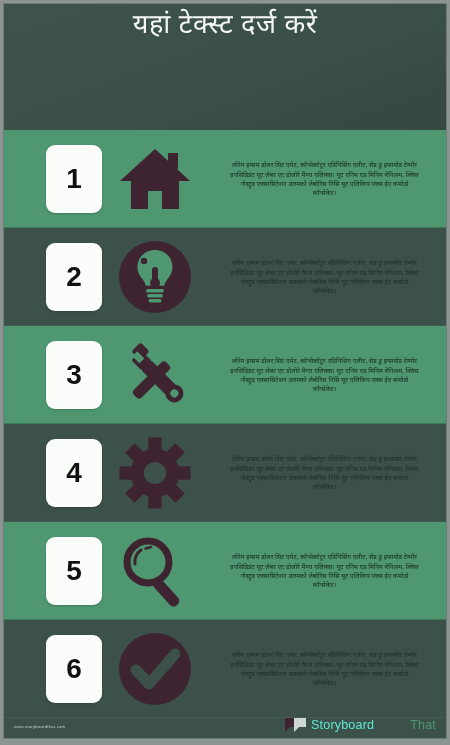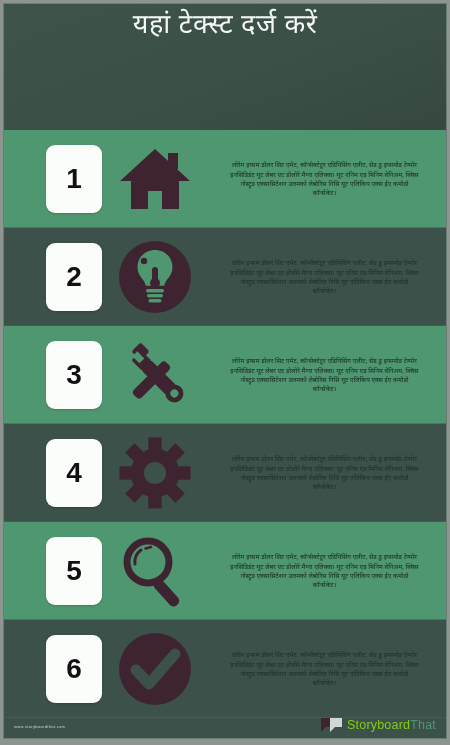--- a/index.html
+++ b/index.html
@@ -94,22 +94,22 @@
   }
   .brand {
     position:absolute; right:10px; bottom:5px;
     display:flex; align-items:center; gap:4px;
   }
   .brand-bubbles { display:flex; align-items:flex-end; }
   .brand-text {
     font-size:12.5px; letter-spacing:0.2px;
     font-family:"Liberation Sans", sans-serif;
   }
-  .brand-text .w { color:#84cc16;text-align:center; }
-  .brand-text .g { color:#4e9770; }
+  .brand-text .w { color:#5eead4;text-align:center; }
+  .brand-text .g { color:#4e9770;padding-left:36px; }
 </style>
 </head>
 <body>
 
 <div class="canvas">
 
   <div class="header">
     <div class="header-title">यहां टेक्स्ट दर्ज करें</div>
   </div>
 

